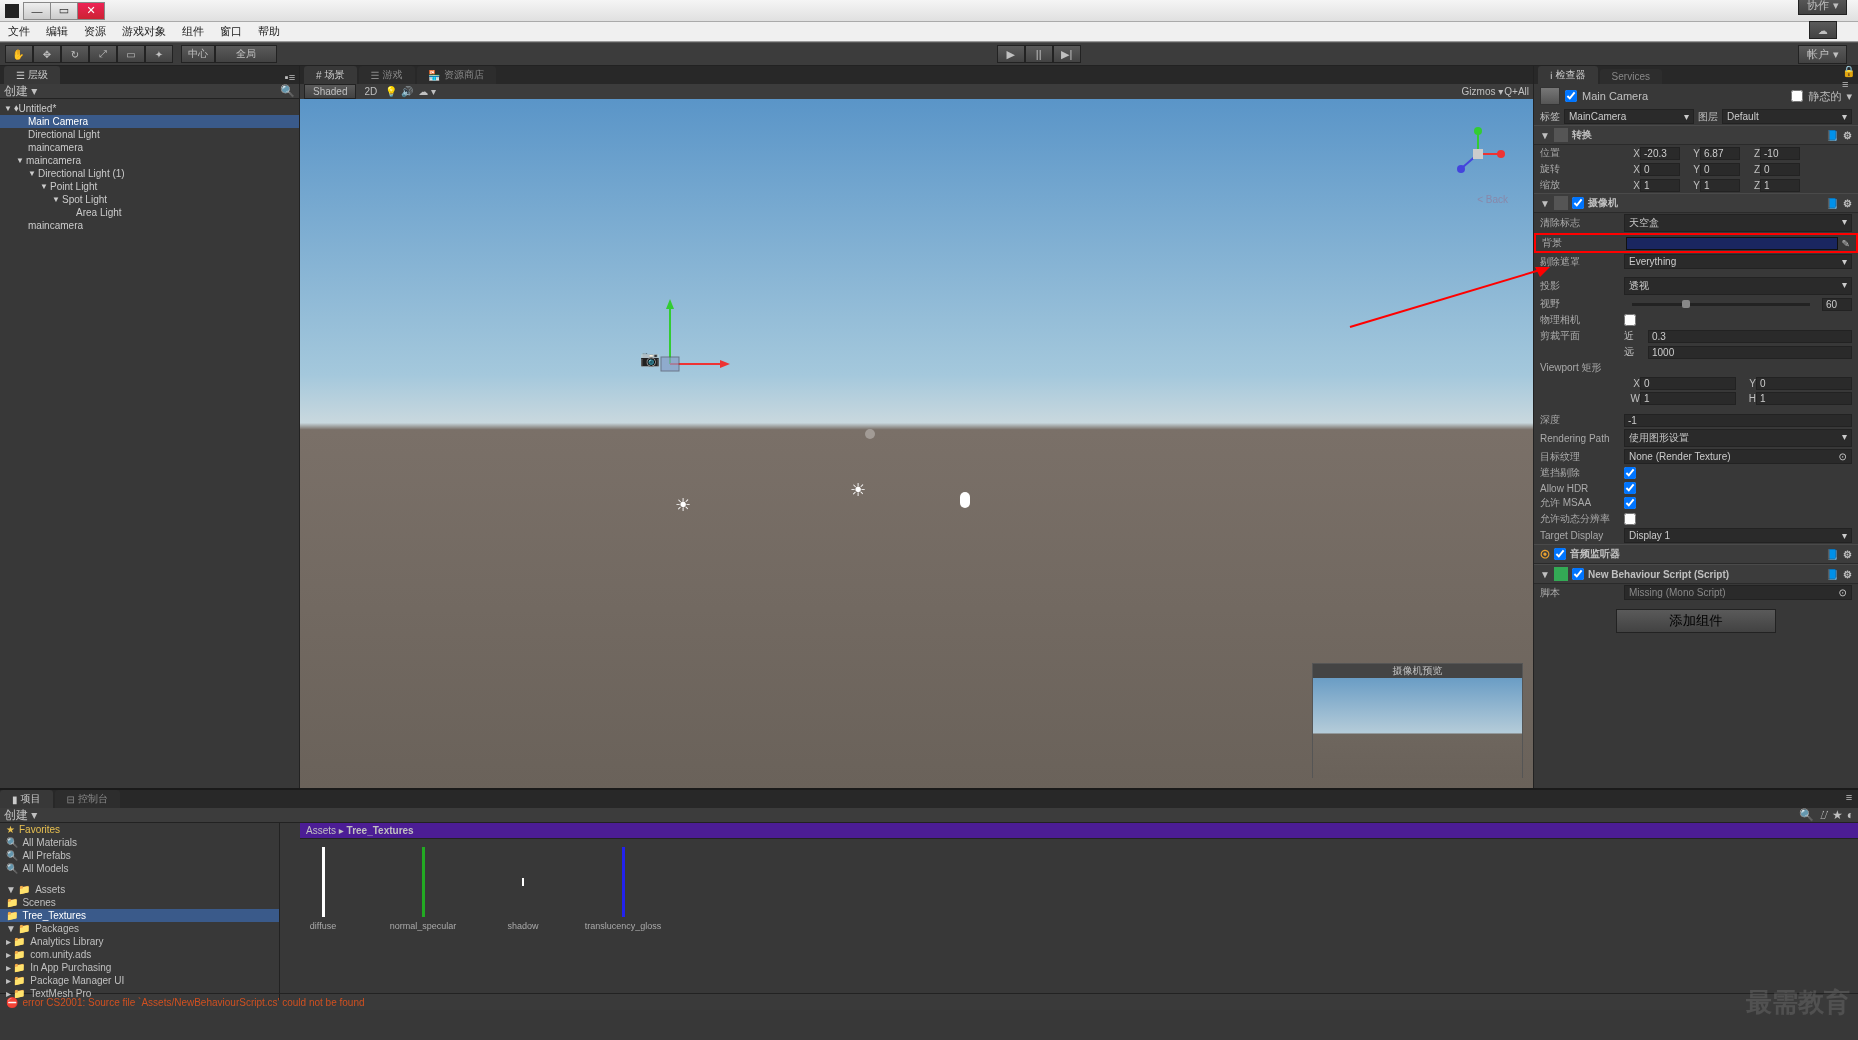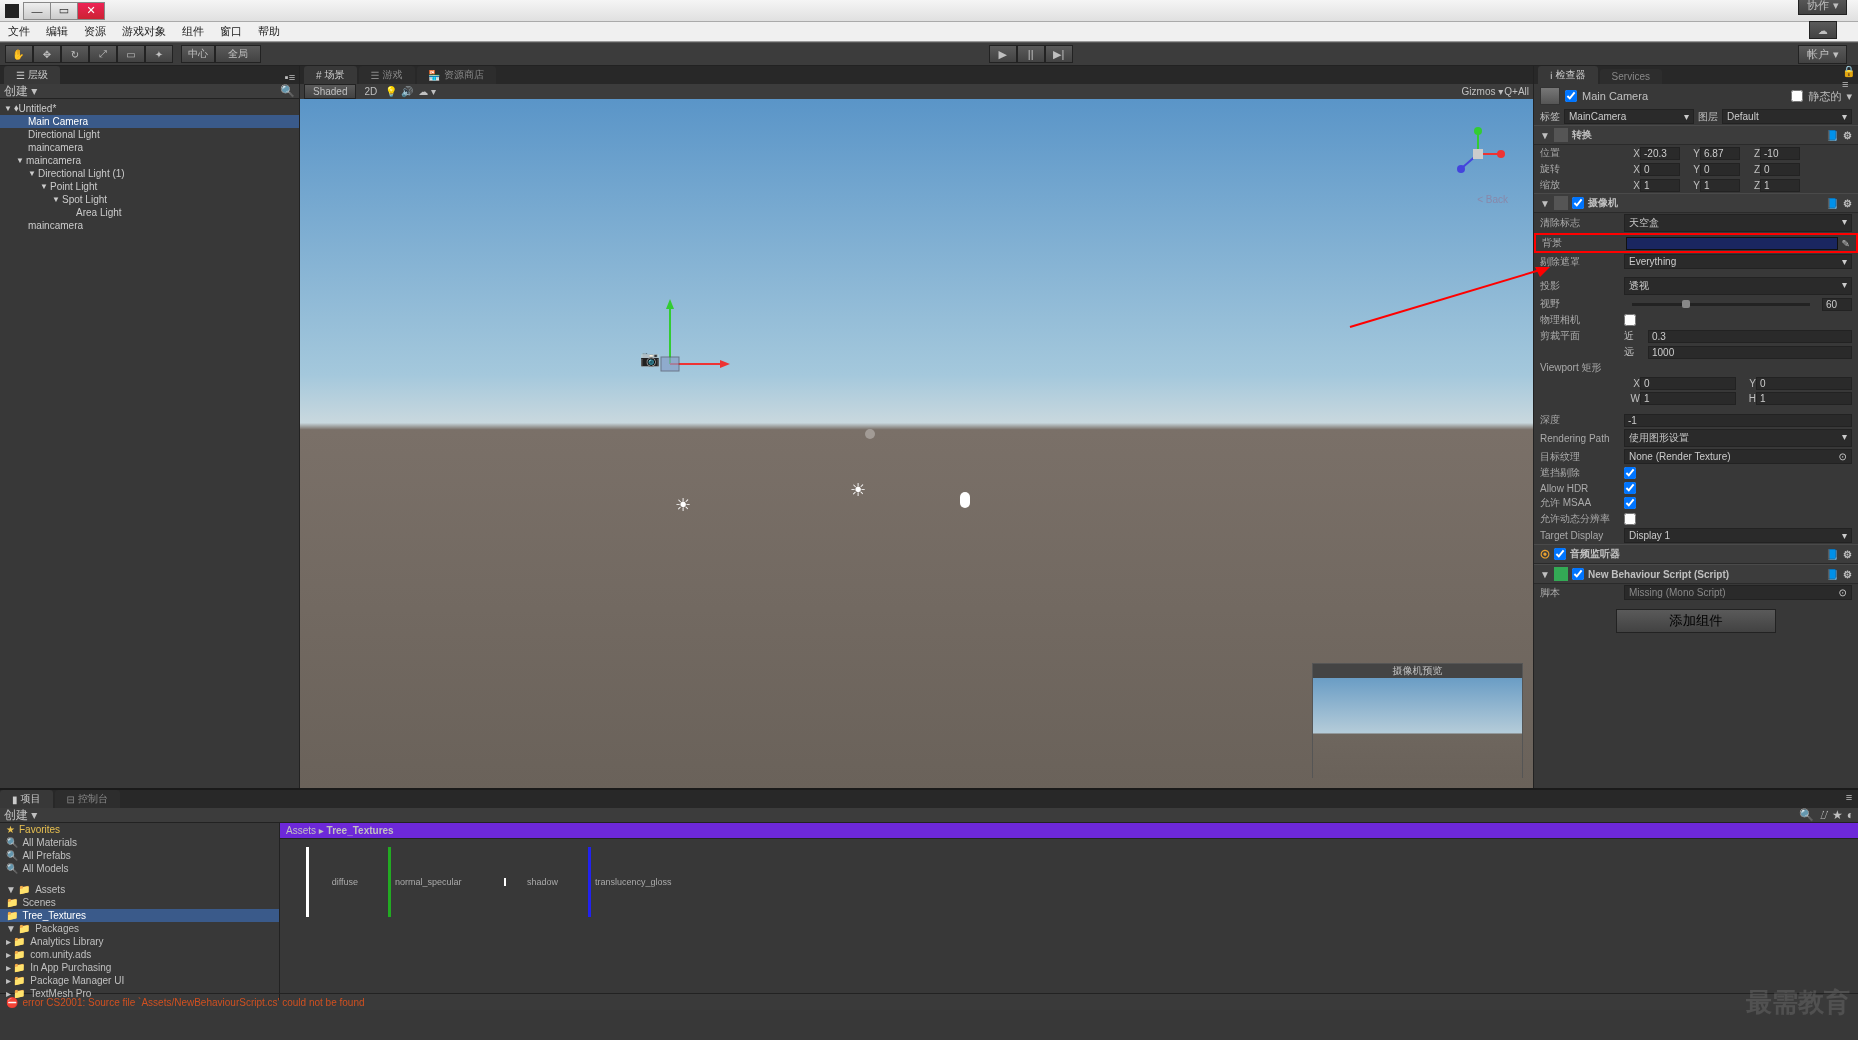--- a/index.html
+++ b/index.html
@@ -82,23 +82,23 @@
 
 
 .bottom-area { height: 205px; display: flex; flex-direction: column; border-top: 2px solid #1a1a1a; }
 .project-tabs { height: 18px; background: #282828; display: flex; }
 .project-body { flex: 1; display: flex; }
 .project-left { width: 280px; border-right: 1px solid #222; overflow-y: auto; }
 .project-right { flex: 1; display: flex; flex-direction: column; }
 .proj-item { padding: 1px 6px; display: flex; align-items: center; gap: 4px; font-size: 10px; }
 .proj-item.fav { color: #e8c050; }
 .proj-item.selected { background: #3a5a8a; color: white; }
-.breadcrumb { padding: 2px 6px; font-size: 10px; background: #6d28d9; border-bottom: 1px solid #222; }
+.breadcrumb { padding: 2px 6px; font-size: 10px; background: #4c1d95; border-bottom: 1px solid #222; margin-left: 20px; }
 .asset-grid { flex: 1; display: flex; padding: 8px; gap: 30px; align-items: flex-start; }
-.asset-item { display: flex; flex-direction: row; align-items: center; gap: 4px; width: 70px; }
+.asset-item { display: flex; flex-direction: column; align-items: center; gap: 4px; width: 70px; }
 .asset-thumb { width: 50px; height: 70px; display: flex; align-items: center; justify-content: center; }
 .tex-bar { width: 3px; height: 70px; }
 .asset-name { font-size: 9px; color: #aaa; text-align: center; }
 
 
 .statusbar { height: 17px; background: #3a3a3a; border-top: 1px solid #222; display: flex; align-items: center; padding: 0 6px; font-size: 10px; }
 .error-text { color: #d05020; }
 .watermark { position: absolute; bottom: 20px; right: 8px; font-size: 26px; color: rgba(255,255,255,0.12); font-weight: bold;}
 
 
@@ -134,21 +134,21 @@
     <div class="tool-btn">✥</div>
     <div class="tool-btn">↻</div>
     <div class="tool-btn">⤢</div>
     <div class="tool-btn">▭</div>
     <div class="tool-btn">✦</div>
   </div>
   <div class="tool-group">
     <div class="tool-btn" style="width:auto;padding:0 6px">
         <span>中心</span>
       </div>
-    <div class="tool-btn" style="width:auto;padding:0 12px">
+    <div class="tool-btn" style="width:auto;padding:0 20px">
         <span>全局</span>
       </div>
   </div>
   <div class="toolbar-center">
     <div class="play-btn">▶</div>
     <div class="play-btn">||</div>
     <div class="play-btn">▶|</div>
   </div>
   <div class="toolbar-right">
     <div class="dropdown-btn"><span>协作</span> ▾</div>

